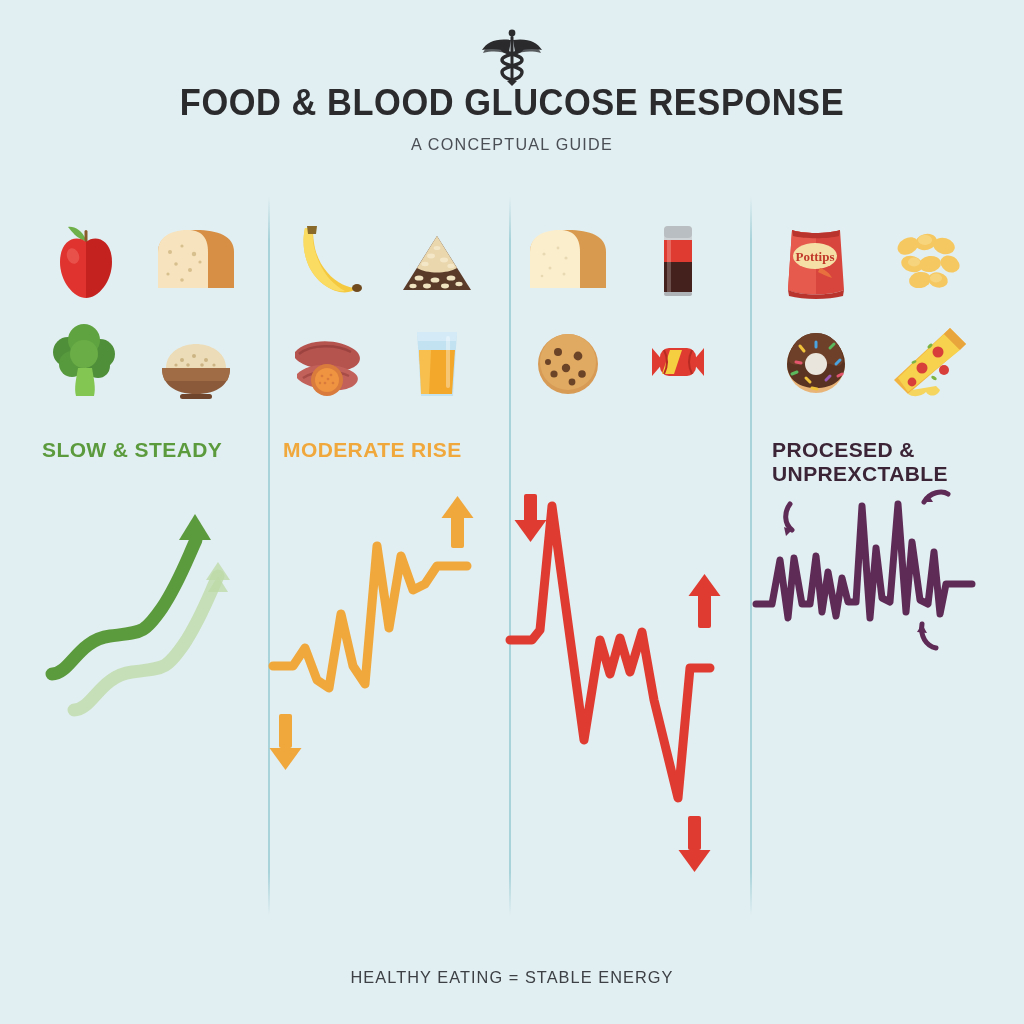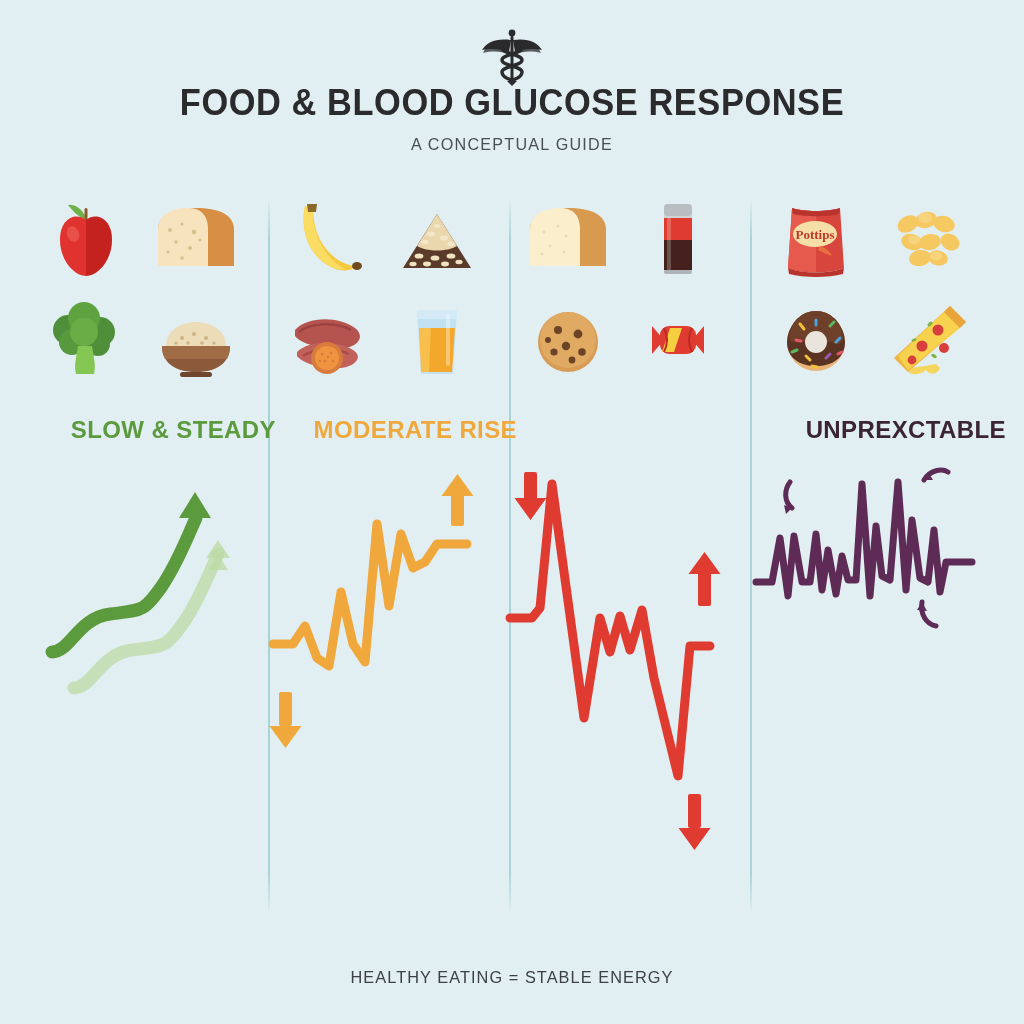--- a/index.html
+++ b/index.html
@@ -24,31 +24,31 @@
     position:absolute; left:0; top:135px; width:1024px; text-align:center;
     font-size:17px; letter-spacing:1.3px; color:#4a4f55;
     transform:scaleX(0.95); transform-origin:center;
   }
 
   
   .divider { position:absolute; top:196px; width:2px; height:720px;
              background:linear-gradient(to bottom, rgba(168,209,216,0) 0%, #a9d3da 6%, #a9d3da 94%, rgba(168,209,216,0) 100%); }
 
   
-  .col { position:absolute; top:180px; width:256px; height:760px;text-align:right; }
+  .col { position:absolute; top:202px; width:256px; height:760px; }
   .foods { position:absolute; top:12px; left:0; width:256px; height:200px; }
   .food { position:absolute; width:96px; height:86px; }
   .f0 { left:18px;  top:4px;  }
   .f1 { left:128px; top:4px;  }
   .f2 { left:18px;  top:104px;}
   .f3 { left:128px; top:104px;}
 
   .collabel {
     position:absolute; top:236px; left:0; width:256px;
-    font-size:24px; font-weight:bold; letter-spacing:0.4px; line-height:1.14;
+    font-size:21px; font-weight:bold; letter-spacing:0.4px; line-height:1.14;
     font-family:"Liberation Sans Narrow","Liberation Sans",sans-serif;
     padding-left:22px;
   }
   .curvewrap { position:absolute; top:286px; left:0; width:256px; height:460px; }
 
   
   .footer {
     position:absolute; left:0; top:968px; width:1024px; text-align:center;
     font-size:17px; letter-spacing:1.1px; color:#3d4146;
     transform:scaleX(0.96); transform-origin:center;
@@ -393,20 +393,21 @@
             <ellipse cx="52" cy="28" rx="3" ry="1.6" transform="rotate(-40 52 28)"></ellipse>
             <ellipse cx="56" cy="60" rx="3" ry="1.6" transform="rotate(30 56 60)"></ellipse>
             <ellipse cx="36" cy="44" rx="2.6" ry="1.4" transform="rotate(-20 36 44)"></ellipse>
           </g>
           <path d="M30 76 C36 80 44 78 48 74 C52 80 60 78 62 72 L58 68 L34 72 Z" fill="#f7d24e" opacity="0.9"></path>
         </svg>
       </div>
     </div>
 
     <div class="collabel" style="color:#3b2436">
+      <div>PROCESED &amp;</div>
       <div>UNPREXCTABLE</div>
     </div>
 
     <div class="curvewrap">
       <svg viewBox="0 0 256 300" width="256" height="300">
         <g fill="none" stroke="#5e2a56" stroke-width="7" stroke-linecap="round" stroke-linejoin="round">
           <path d="M6 116 L22 116 L30 72 L38 130 L44 70 L52 116 L60 116
                    L66 68 L72 124 L78 84 L86 128 L92 90 L98 114 L106 114
                    L112 18 L120 130 L126 60 L132 110
                    L140 114 L148 16 L156 124 L162 54 L170 112

